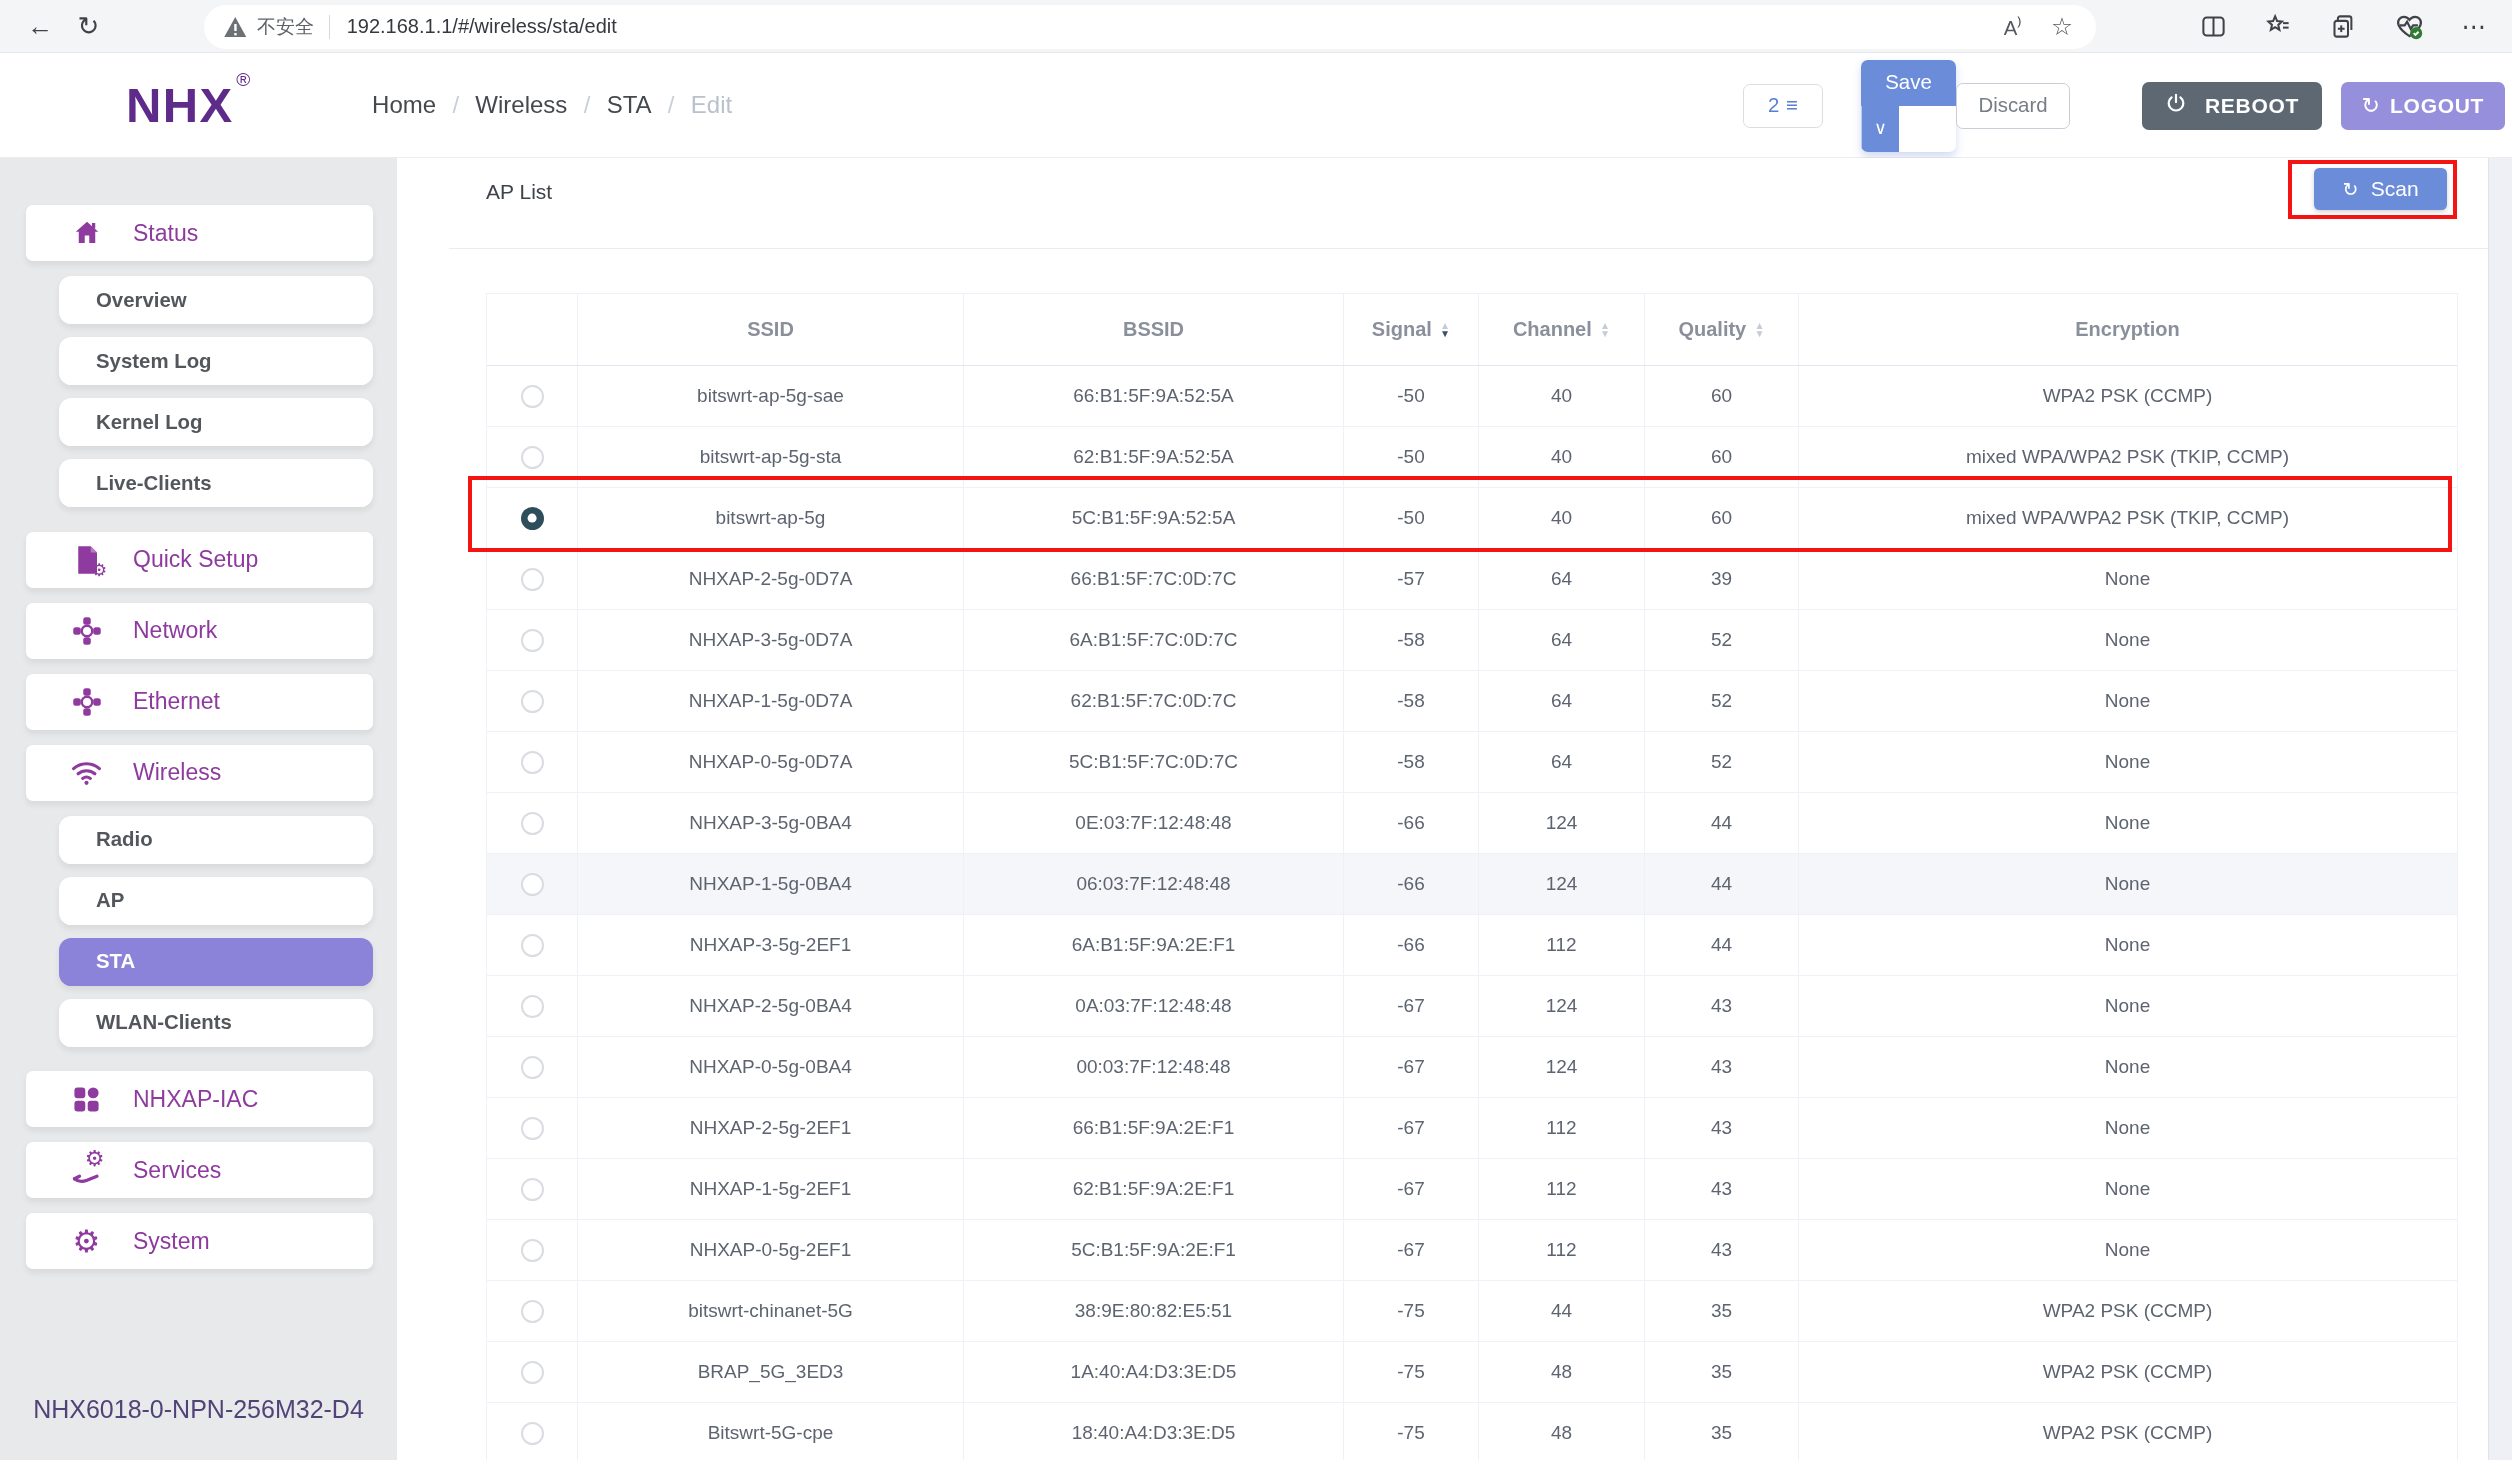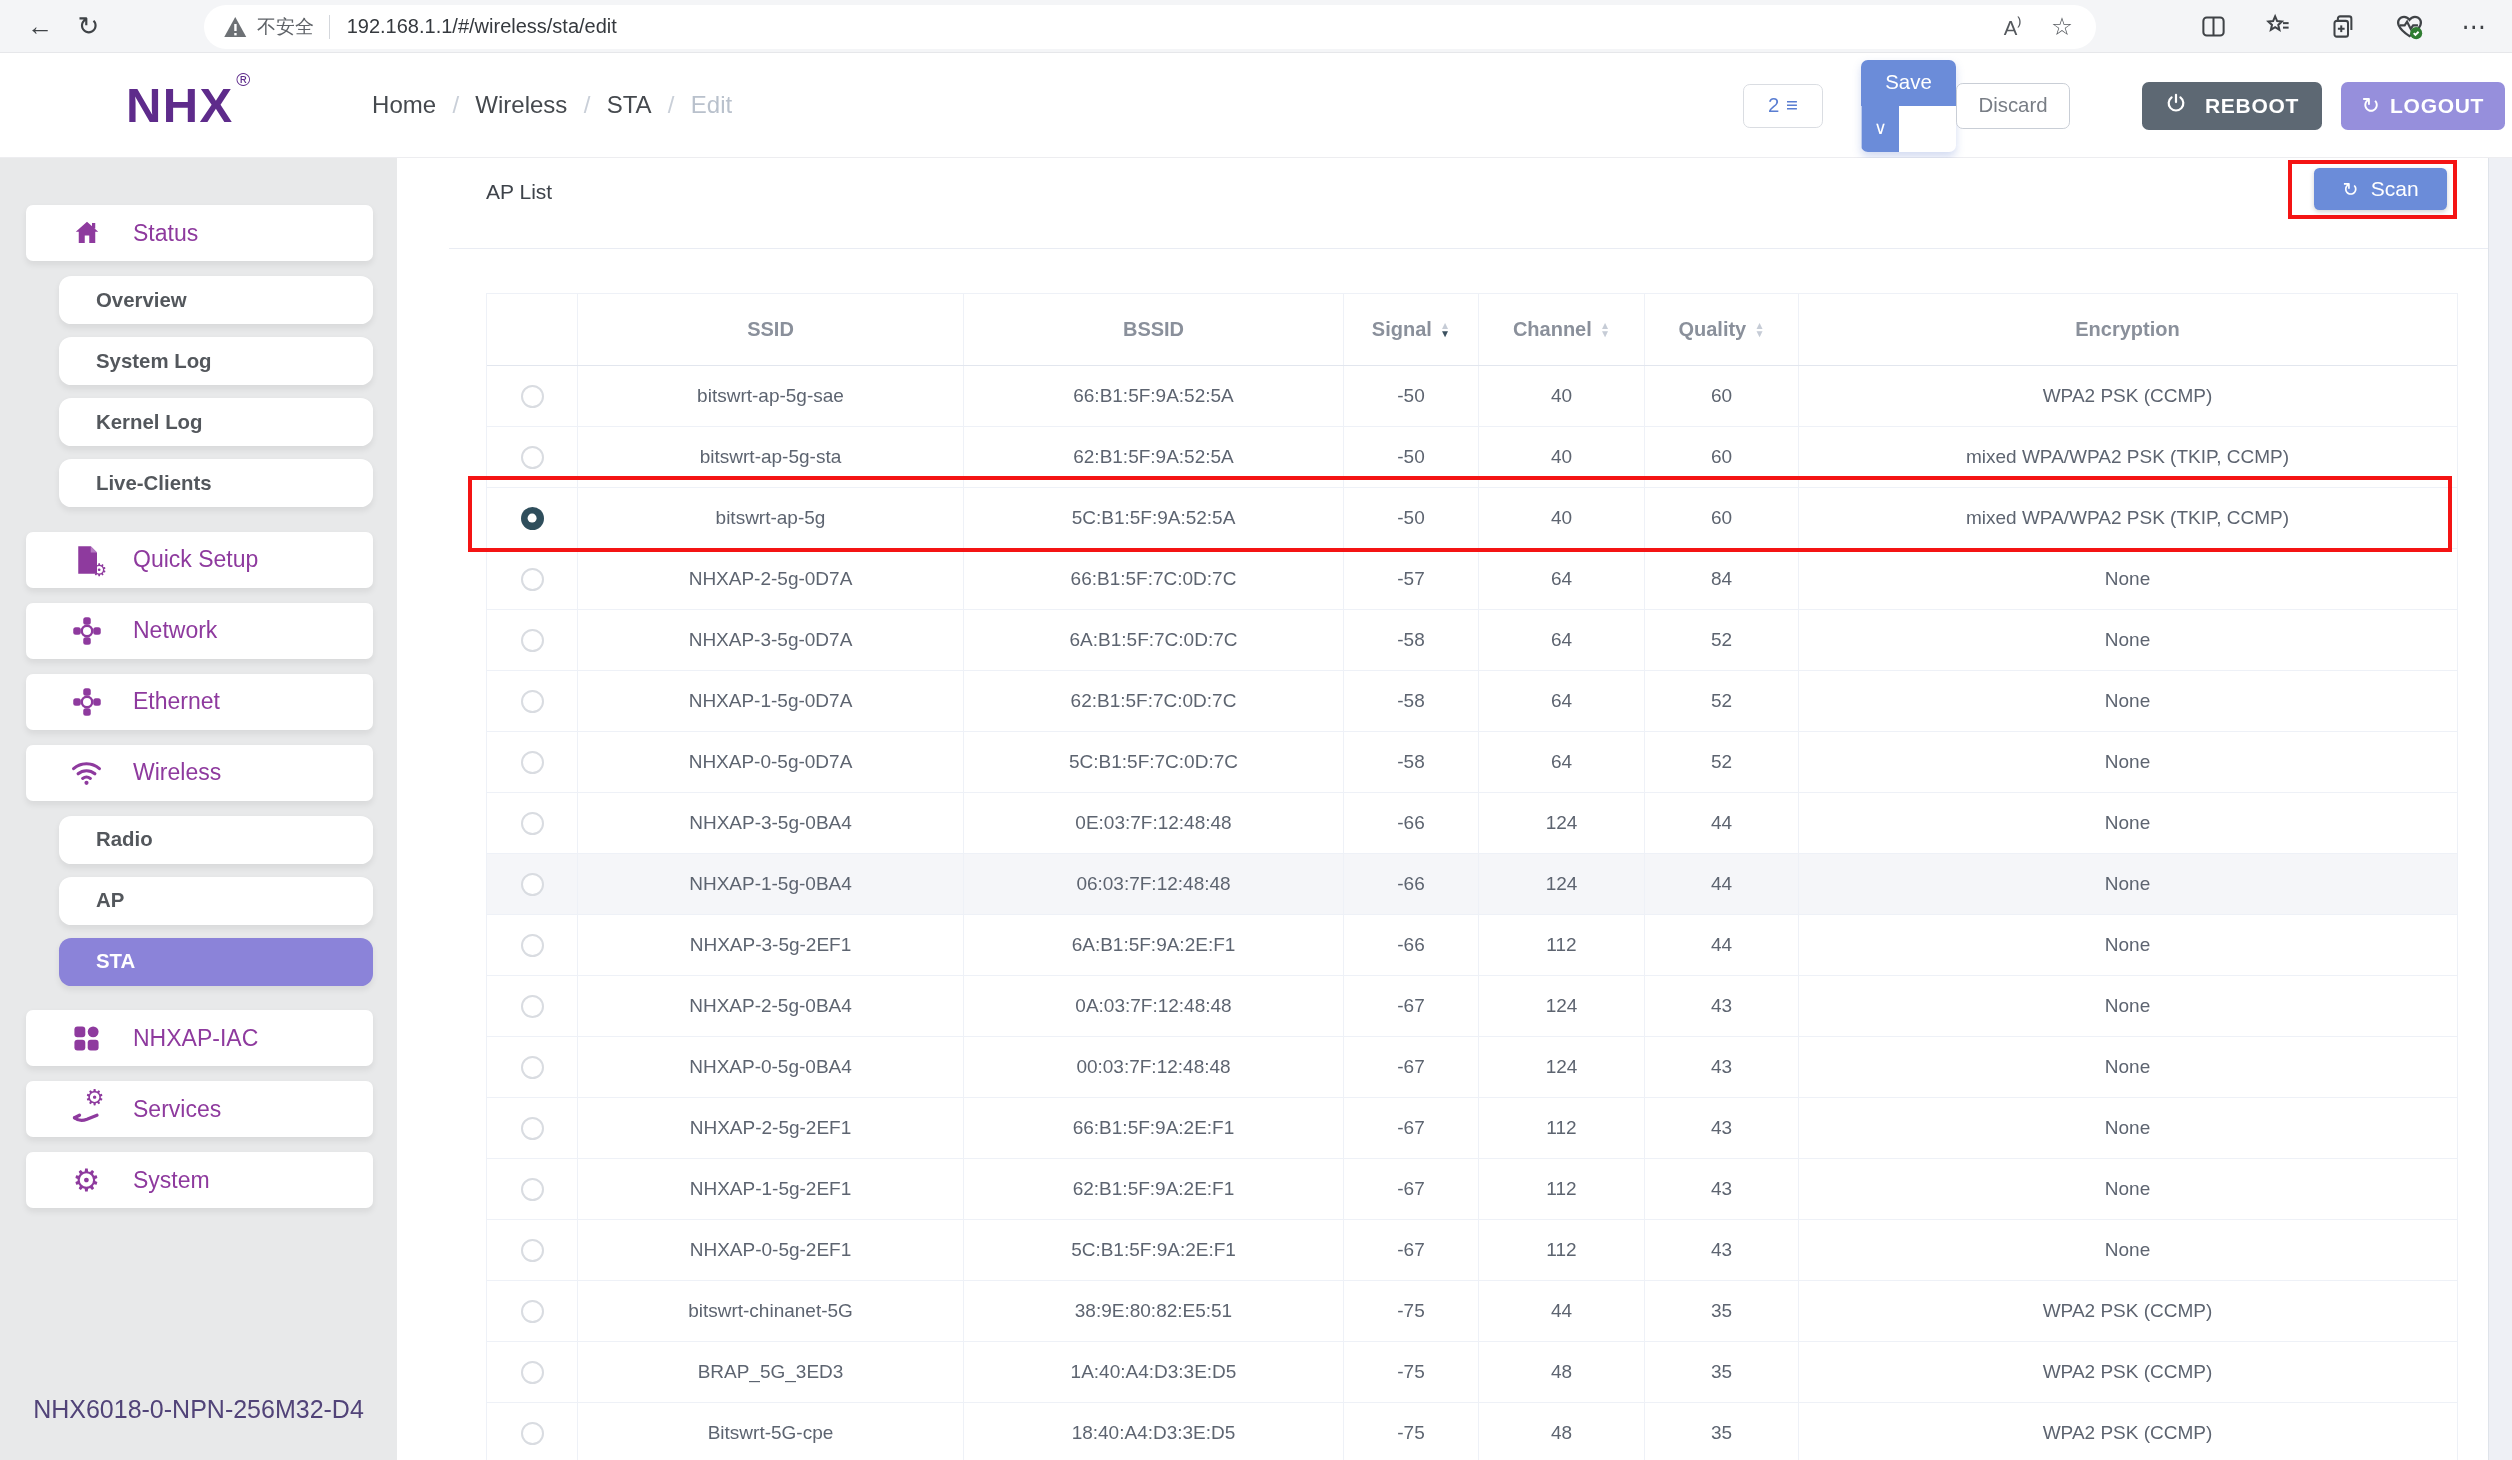--- a/index.html
+++ b/index.html
@@ -278,20 +278,23 @@
       </div>
       <div class="item sub">
           <span>Radio</span>
         </div>
       <div class="item sub">
           <span>AP</span>
         </div>
       <div class="item sub active">
           <span>STA</span>
         </div>
+      <div class="item sub">
+          <span>WLAN-Clients</span>
+        </div>
       <div class="gap"></div>
       <div class="item top">
         <span class="ic-w">
           <svg width="29" height="29" viewBox="0 0 24 24" fill="#8e3a9e">
               <rect x="2" y="2" width="9" height="9" rx="2.5"></rect>
               <circle cx="17.5" cy="6.5" r="4.5"></circle>
               <rect x="2" y="13" width="9" height="9" rx="2.5"></rect>
               <rect x="13" y="13" width="9" height="9" rx="2.5"></rect>
             </svg>
         </span>
@@ -402,21 +405,21 @@
           </div>
 
           <div class="trow">
             <div class="c">
               <span class="radio"></span>
             </div>
             <div class="c">NHXAP-2-5g-0D7A</div>
             <div class="c">66:B1:5F:7C:0D:7C</div>
             <div class="c">-57</div>
             <div class="c">64</div>
-            <div class="c">84</div>
+            <div class="c">39</div>
             <div class="c">None</div>
           </div>
 
           <div class="trow">
             <div class="c">
               <span class="radio"></span>
             </div>
             <div class="c">NHXAP-3-5g-0D7A</div>
             <div class="c">6A:B1:5F:7C:0D:7C</div>
             <div class="c">-58</div>

